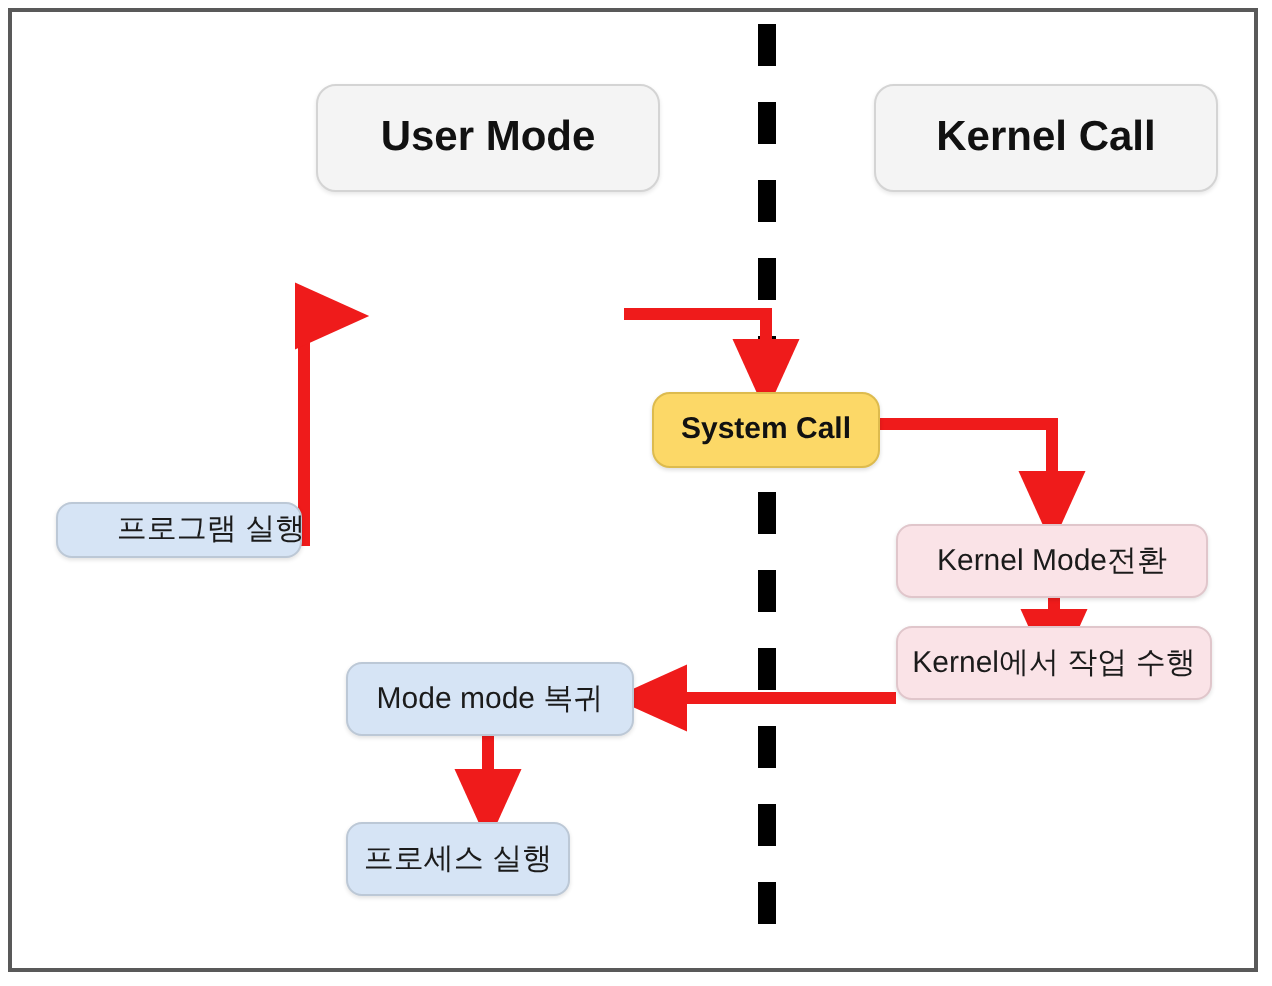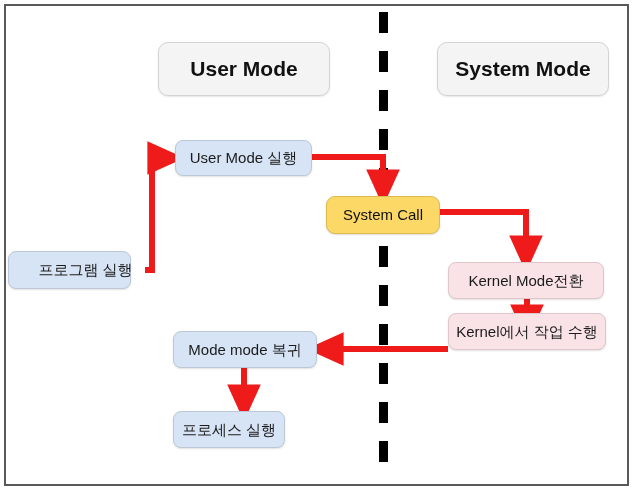--- a/index.html
+++ b/index.html
@@ -72,36 +72,36 @@
     border-radius: 8px;
     font-size: 15px;
     color: #1b1b1b;
     box-shadow: 0 1px 2px rgba(0,0,0,0.12);
   }
   .yellow-box {
     background: #fcd867;
     border: 1px solid #ddbb4e;
     border-radius: 9px;
     font-size: 15px;
-    font-weight: normal;
+    font-weight: bold;
     color: #111111;
     box-shadow: 0 1px 2px rgba(0,0,0,0.14);
   }
   .pink-box {
     background: #fae3e7;
     border: 1px solid #e0c6cb;
     border-radius: 8px;
     font-size: 15px;
     color: #1b1b1b;
     box-shadow: 0 1px 2px rgba(0,0,0,0.12);
   }
   
   #node-user-mode-header   { left: 158px; top: 42px;  width: 172px; height: 54px; }
   #node-kernel-mode-header { left: 437px; top: 42px;  width: 172px; height: 54px; }
-  #node-program-run        { left: 8px;  top: 251px; width: 123px; height: 38px; padding-left: 32px; }
+  #node-program-run        { left: 28px;  top: 251px; width: 123px; height: 28px; padding-left: 32px; }
   #node-user-mode-exec     { left: 175px; top: 140px; width: 137px; height: 36px; }
   #node-system-call        { left: 326px; top: 196px; width: 114px; height: 38px; }
   #node-kernel-mode-switch { left: 448px; top: 262px; width: 156px; height: 37px; }
   #node-kernel-work        { left: 448px; top: 313px; width: 158px; height: 37px; }
   #node-user-mode-return   { left: 173px; top: 331px; width: 144px; height: 37px; }
   #node-process-run        { left: 173px; top: 411px; width: 112px; height: 37px; }
 </style>
 </head>
 <body>
 
@@ -125,25 +125,24 @@
 
     <path d="M527,299 L527,323" fill="none" stroke="#ef1b1b" stroke-width="6" stroke-linecap="butt" marker-end="url(#ah)"></path>
 
     <path d="M448,349 L325,349" fill="none" stroke="#ef1b1b" stroke-width="6" stroke-linecap="butt" marker-end="url(#ah)"></path>
 
     <path d="M244,368 L244,403" fill="none" stroke="#ef1b1b" stroke-width="6" stroke-linecap="butt" marker-end="url(#ah)"></path>
   </svg>
 
   <div class="node header-box" id="node-user-mode-header">User Mode</div>
 
-  <div class="node header-box" id="node-kernel-mode-header">System Mode</div>
+  <div class="node header-box" id="node-kernel-mode-header">Kernel Call</div>
 
   <div class="node blue-box" id="node-program-run">프로그램 실행</div>
 
-  <div class="node blue-box" id="node-user-mode-exec">User Mode 실행</div>
 
   <div class="node yellow-box" id="node-system-call">System Call</div>
 
   <div class="node pink-box" id="node-kernel-mode-switch">Kernel Mode전환</div>
 
   <div class="node pink-box" id="node-kernel-work">Kernel에서 작업 수행</div>
 
   <div class="node blue-box" id="node-user-mode-return">Mode mode 복귀</div>
 
   <div class="node blue-box" id="node-process-run">프로세스 실행</div>

